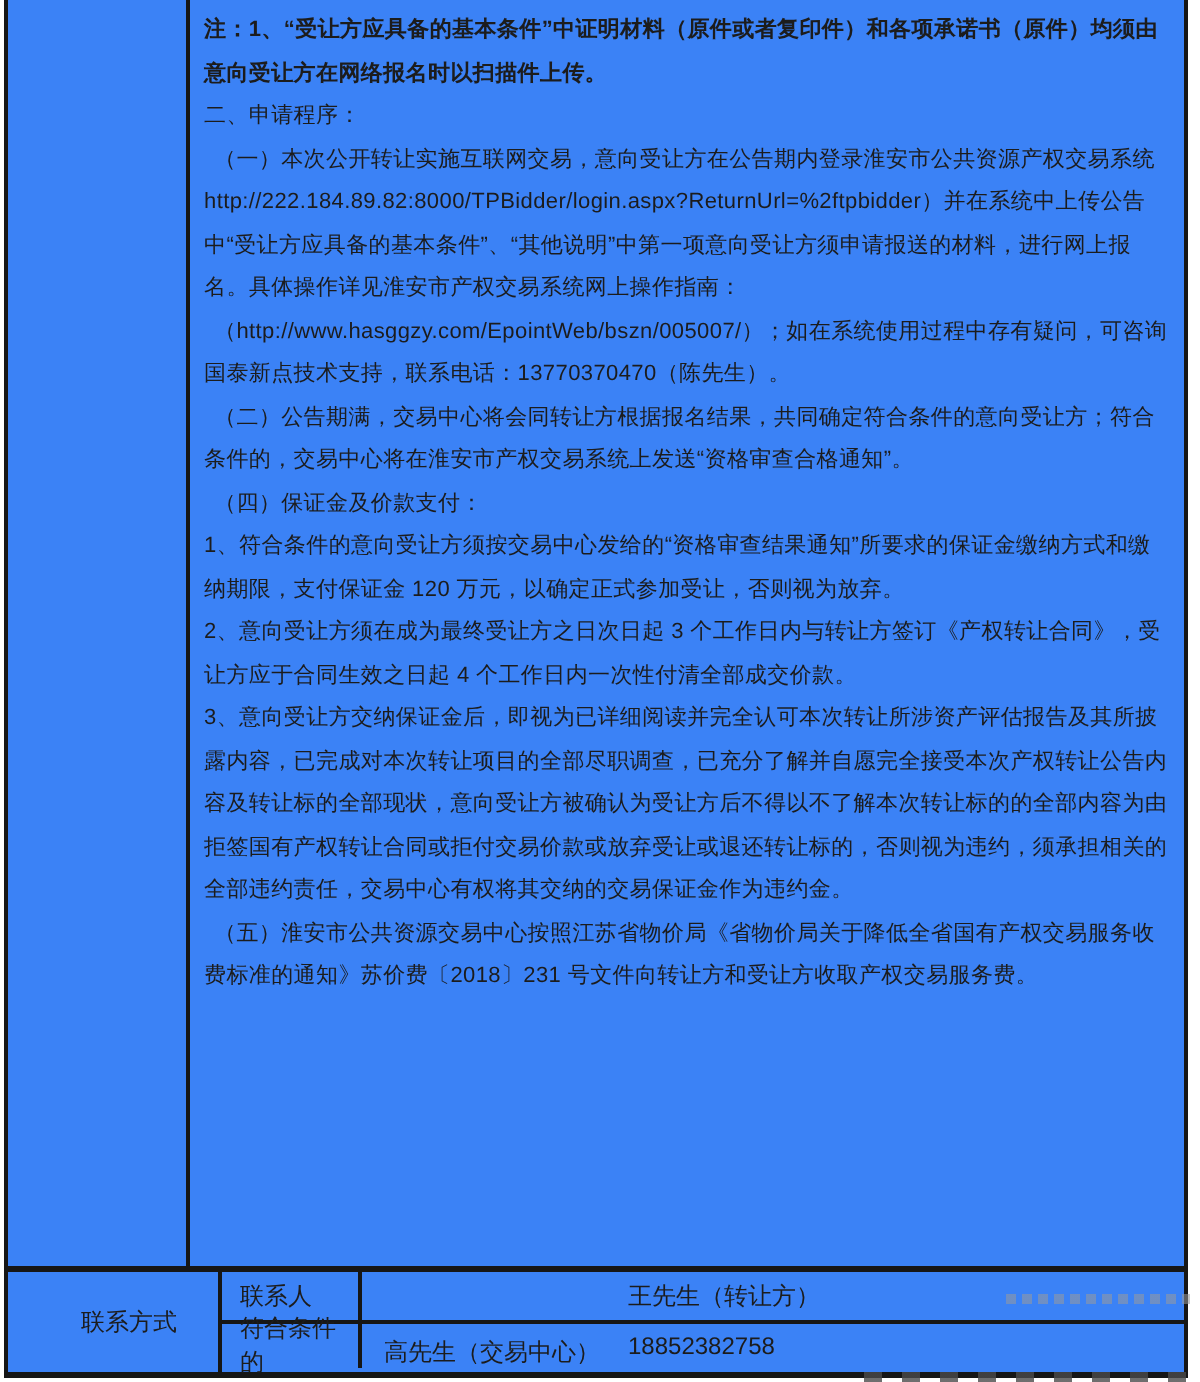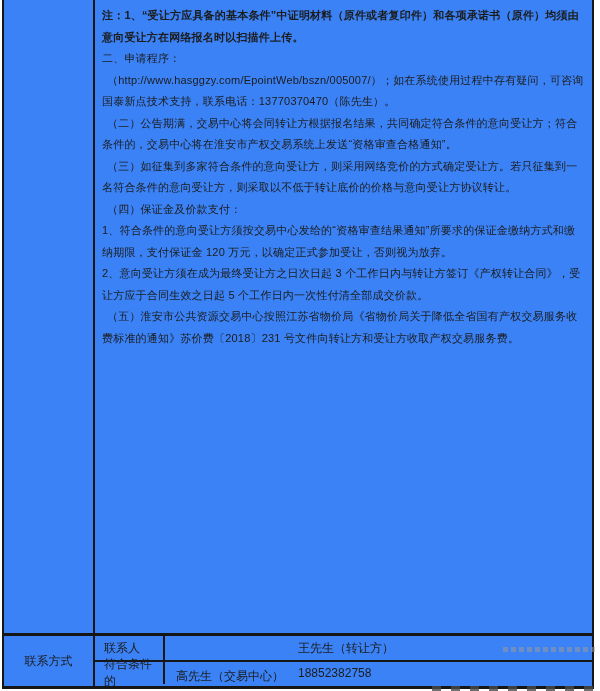--- a/index.html
+++ b/index.html
@@ -43,20 +43,21 @@
   .contact-section {
     border-top: 3px solid #161616;
     display: flex;
     height: 53px;
   }
   .contact-label-cell {
     width: 91px;
     border-right: 2px solid #161616;
     display: flex; align-items: center; justify-content: center;
     font-size: 12px;
+    margin-left: 16px;
   }
   .contact-grid { flex: 1; display: flex; flex-direction: column; }
   .contact-row { display: flex; height: 24px; }
   .contact-row.second { border-top: 2px solid #161616; }
   .c-label {
     width: 70px;
     border-right: 2px solid #161616;
     display: flex; align-items: center;
     padding-left: 9px;
     font-size: 12px;
@@ -92,26 +93,27 @@
 </head>
 <body>
 
 <div class="doc-table">
 
   <div class="main-row">
     <div class="spacer-cell"></div>
     <div class="content-cell">
         <p class="para bold">注：1、“受让方应具备的基本条件”中证明材料（原件或者复印件）和各项承诺书（原件）均须由意向受让方在网络报名时以扫描件上传。</p>
         <p class="para">二、申请程序：</p>
+        <p class="para indent">（一）本次公开转让实施互联网交易，意向受让方在公告期内登录淮安市公共资源产权交易系统http://222.184.89.82:8000/TPBidder/login.aspx?ReturnUrl=%2ftpbidder）并在系统中上传公告中“受让方应具备的基本条件”、“其他说明”中第一项意向受让方须申请报送的材料，进行网上报名。具体操作详见淮安市产权交易系统网上操作指南：</p>
         <p class="para indent">（http://www.hasggzy.com/EpointWeb/bszn/005007/）；如在系统使用过程中存有疑问，可咨询国泰新点技术支持，联系电话：13770370470（陈先生）。</p>
         <p class="para indent">（二）公告期满，交易中心将会同转让方根据报名结果，共同确定符合条件的意向受让方；符合条件的，交易中心将在淮安市产权交易系统上发送“资格审查合格通知”。</p>
-        <p class="para indent">（三）如征集到多家符合条件的意向受让方，则采用网络竞价的方式确定受让方。若只征集到一名符合条件的意向受让方，则采取以不低于转让底价的价格与意向受让方协议转让。</p>
         <p class="para indent">（四）保证金及价款支付：</p>
         <p class="para">1、符合条件的意向受让方须按交易中心发给的“资格审查结果通知”所要求的保证金缴纳方式和缴纳期限，支付保证金 120 万元，以确定正式参加受让，否则视为放弃。</p>
-        <p class="para">2、意向受让方须在成为最终受让方之日次日起 3 个工作日内与转让方签订《产权转让合同》，受让方应于合同生效之日起 5 个工作日内一次性付清全部成交价款。</p>
+        <p class="para">2、意向受让方须在成为最终受让方之日次日起 3 个工作日内与转让方签订《产权转让合同》，受让方应于合同生效之日起 4 个工作日内一次性付清全部成交价款。</p>
+        <p class="para">3、意向受让方交纳保证金后，即视为已详细阅读并完全认可本次转让所涉资产评估报告及其所披露内容，已完成对本次转让项目的全部尽职调查，已充分了解并自愿完全接受本次产权转让公告内容及转让标的全部现状，意向受让方被确认为受让方后不得以不了解本次转让标的的全部内容为由拒签国有产权转让合同或拒付交易价款或放弃受让或退还转让标的，否则视为违约，须承担相关的全部违约责任，交易中心有权将其交纳的交易保证金作为违约金。</p>
         <p class="para indent">（五）淮安市公共资源交易中心按照江苏省物价局《省物价局关于降低全省国有产权交易服务收费标准的通知》苏价费〔2018〕231 号文件向转让方和受让方收取产权交易服务费。</p>
       </div>
   </div>
 
   <div class="contact-section">
     <div class="contact-label-cell">联系方式</div>
     <div class="contact-grid">
       <div class="contact-row">
         <div class="c-label">联系人</div>
         <div class="c-val1">高先生（交易中心）</div>

